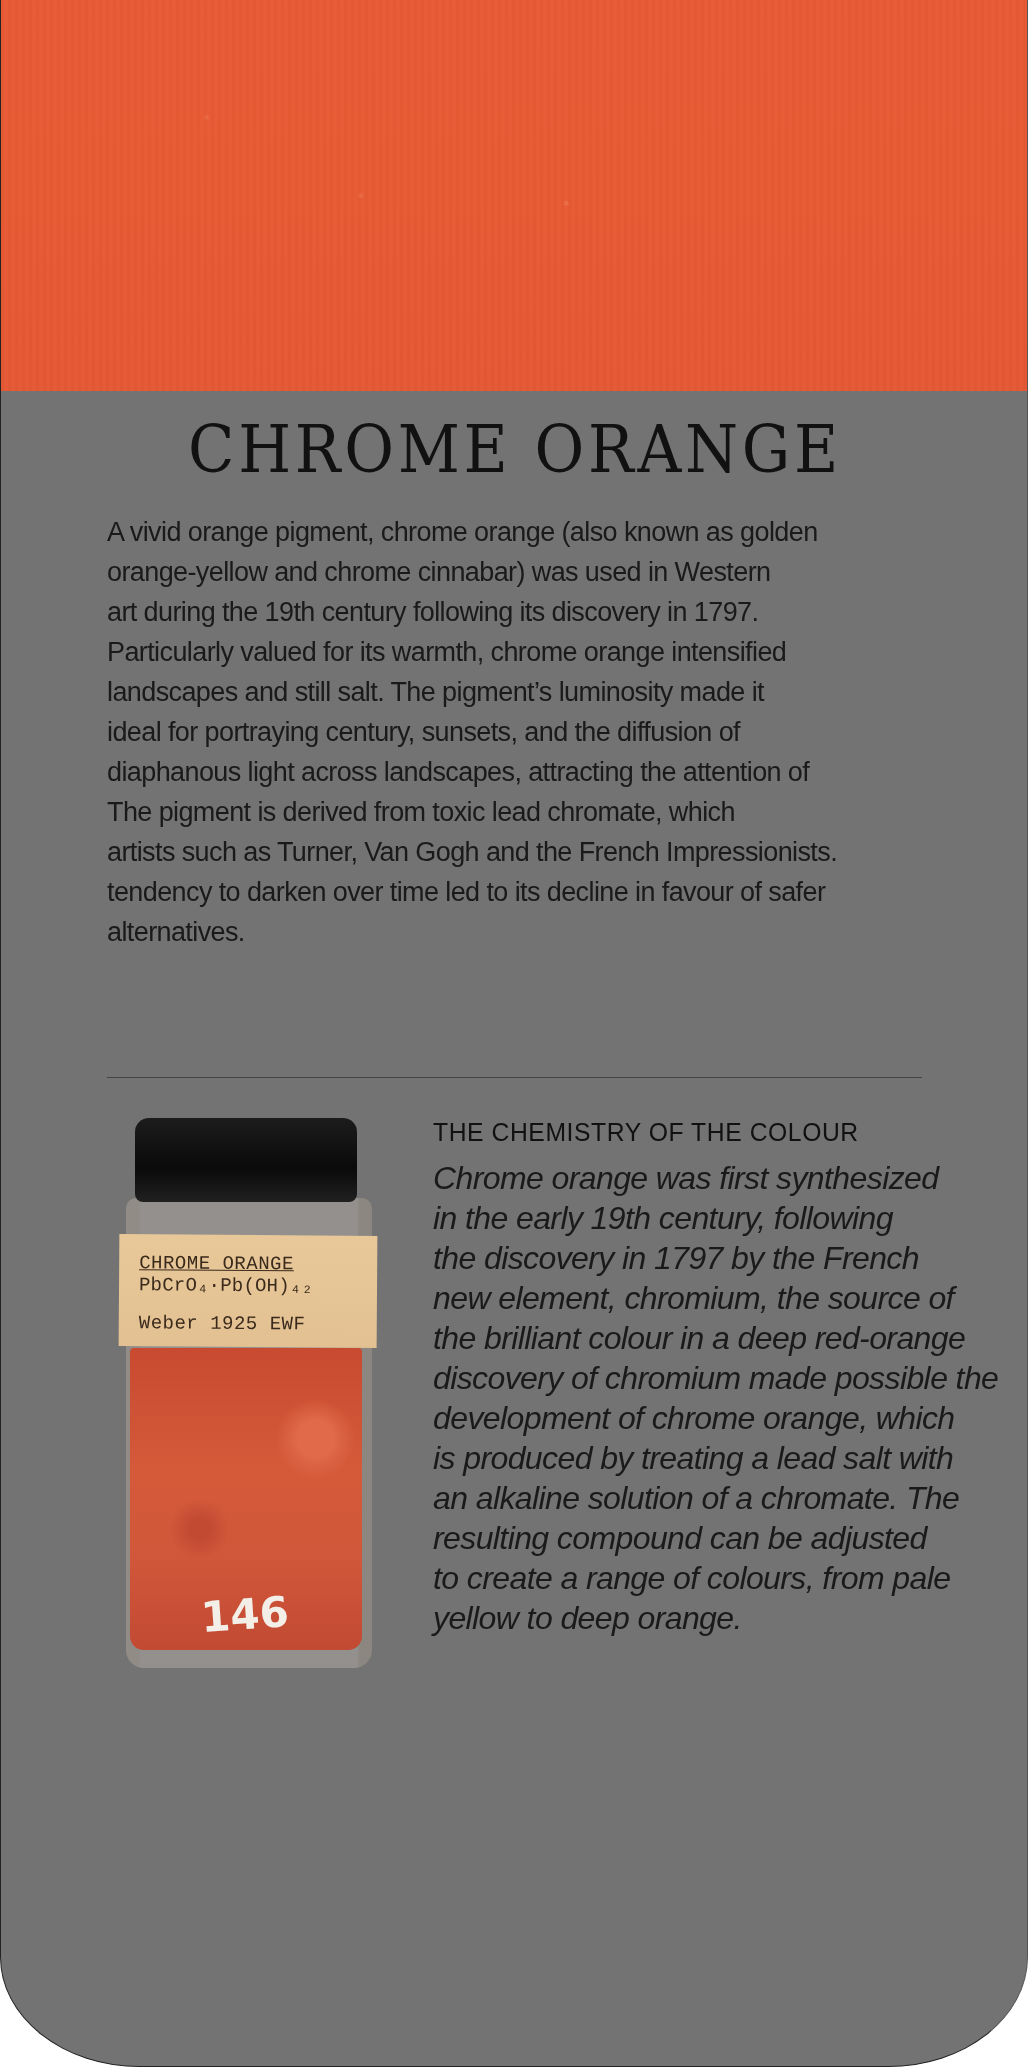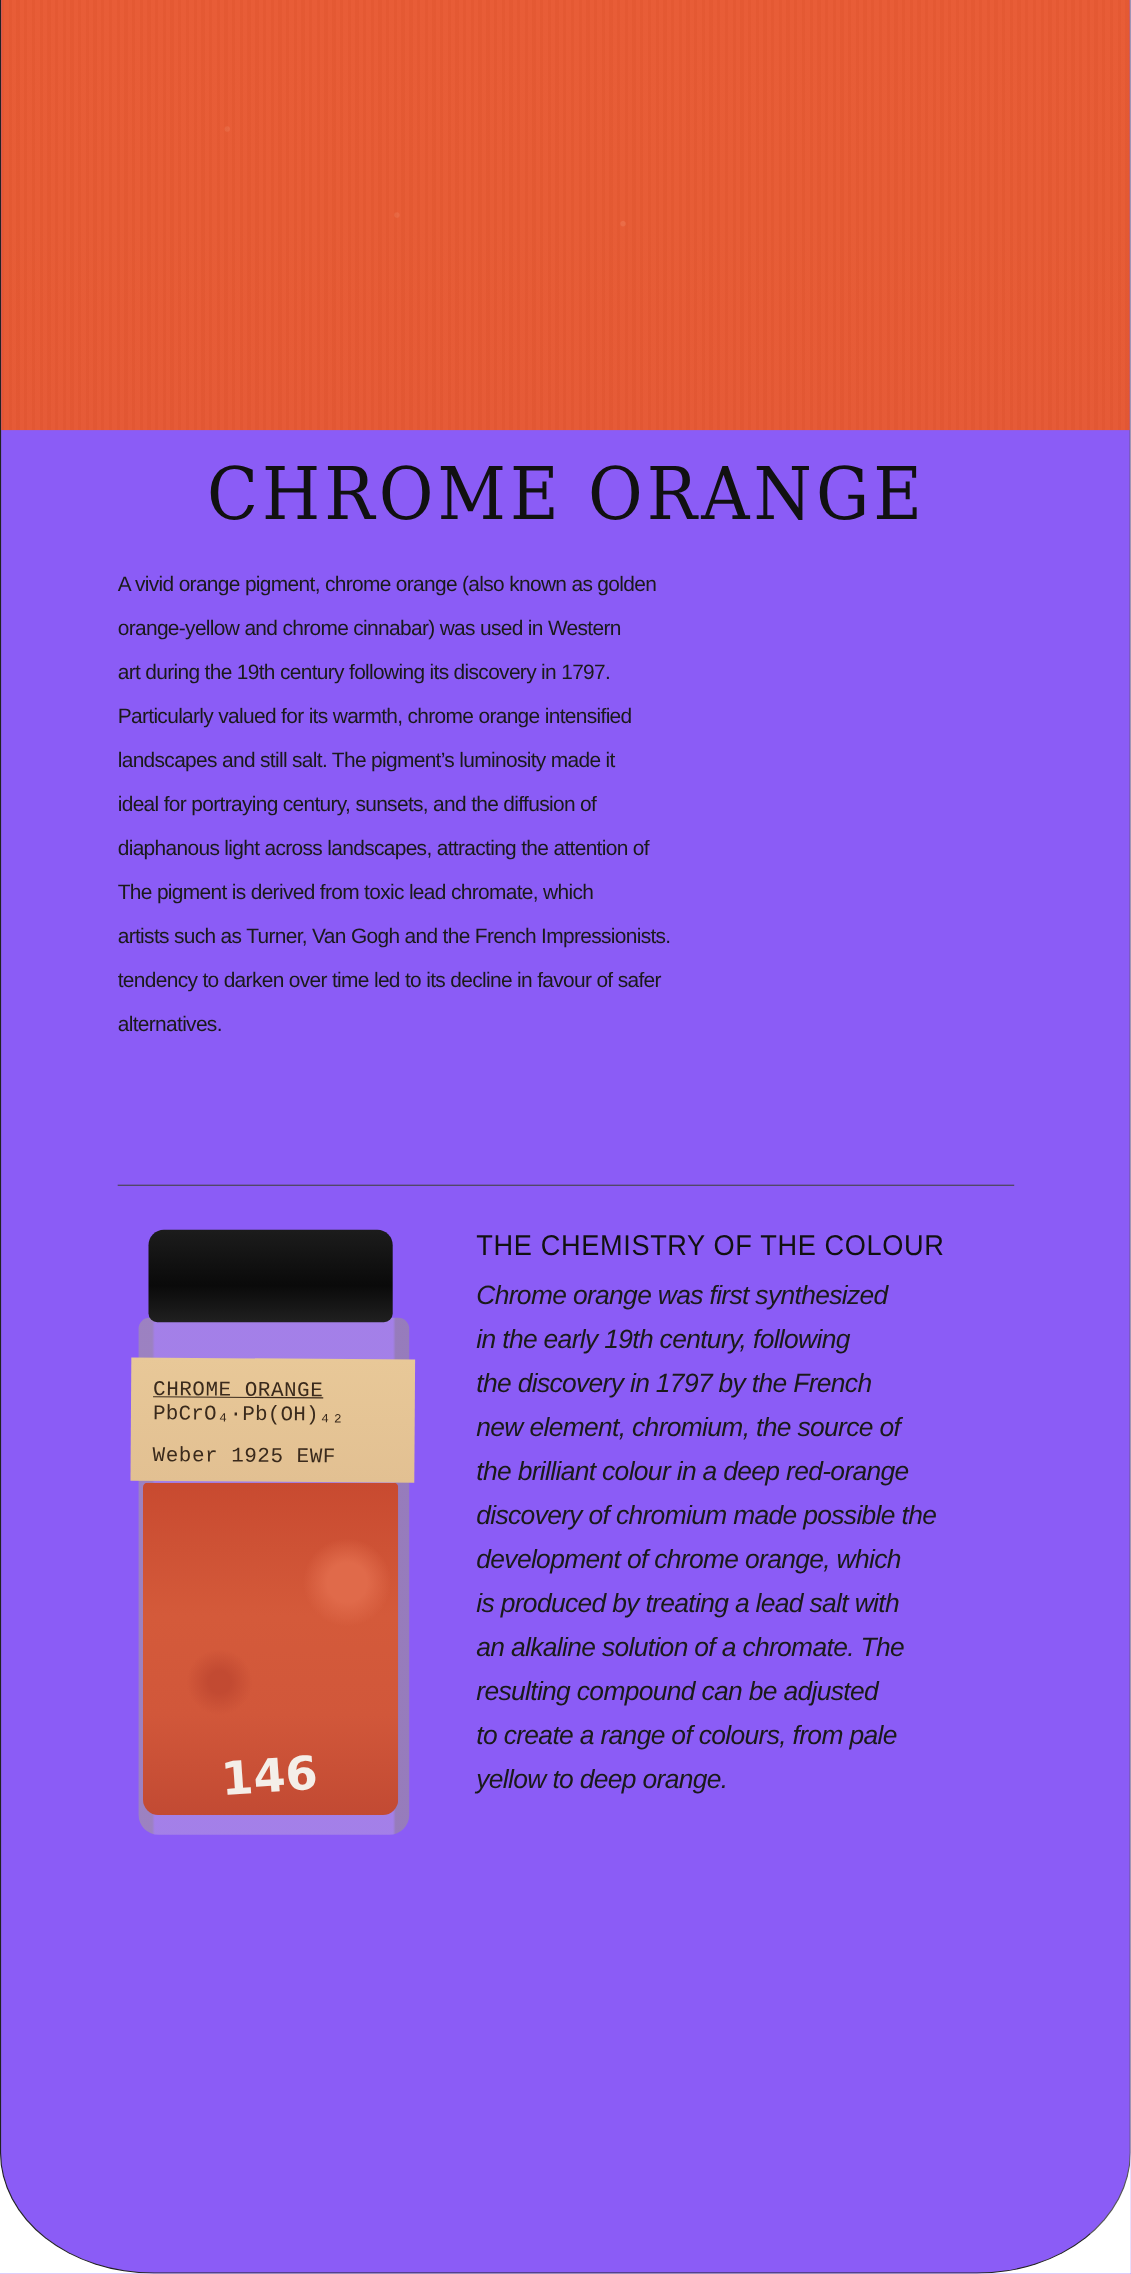--- a/index.html
+++ b/index.html
@@ -2,21 +2,21 @@
 <html><head>
   <meta charset="utf-8">
   <style>
     html, body { margin: 0; padding: 0; }
     body {
       width: 1028px; height: 2067px; background: #ffffff; position: relative; overflow: hidden;
       font-family: "Liberation Sans", sans-serif;
     }
     .card {
       position: absolute; left: 0; top: 0; width: 1026px; height: 2066px;
-      background: #8b5cf6;
+      background: #737373;
       border-left: 1px solid #222; border-right: 1px solid #555; border-bottom: 1px solid #222;
       border-bottom-left-radius: 140px 110px; border-bottom-right-radius: 140px 110px;
       overflow: hidden;
     }
     .swatch {
       position: absolute; left: 0; top: 0; width: 1028px; height: 391px;
       background:
         radial-gradient(circle at 20% 30%, rgba(255,200,170,0.12) 0 2px, transparent 3px),
         radial-gradient(circle at 55% 52%, rgba(255,200,170,0.15) 0 2px, transparent 3px),
         radial-gradient(circle at 35% 50%, rgba(255,200,170,0.12) 0 2px, transparent 3px),
@@ -27,21 +27,21 @@
       background: repeating-linear-gradient(90deg, rgba(0,0,0,0.015) 0 3px, rgba(255,255,255,0.015) 3px 7px);
     }
     .title {
       position: absolute; left: 0; width: 1028px; top: 410px; text-align: center;
       font-family: "DejaVu Serif", serif; font-size: 66px; letter-spacing: 4px;
       color: #111; font-weight: normal; margin: 0; line-height: 80px;
       transform: scaleX(0.92);
     }
     .intro {
       position: absolute; left: 106px; top: 512px; width: 820px;
-      font-family: "Liberation Sans", sans-serif; font-size: 19px; line-height: 40px;
+      font-family: "Liberation Sans", sans-serif; font-size: 27px; line-height: 40px;
       color: #1a1a1a; letter-spacing: -0.6px; margin: 0;
     }
     .intro span { display: block; white-space: nowrap; }
     .divider {
       position: absolute; left: 106px; top: 1077px; width: 815px; height: 0;
       border-top: 1.5px solid #444;
     }
     .jar {
       position: absolute; left: 120px; top: 1112px; width: 255px; height: 560px;
     }
@@ -79,21 +79,21 @@
     .side {
       position: absolute; left: 432px; top: 1112px; width: 500px;
     }
     .side-heading {
       margin: 0; font-family: "Liberation Sans", sans-serif; font-weight: normal;
       font-size: 26px; letter-spacing: 0.6px; color: #111; line-height: 40px;
       transform-origin: left; transform: scaleX(0.95); white-space: nowrap;
     }
     .side-body {
       margin: 6px 0 0 0; font-family: "Liberation Sans", sans-serif; font-style: italic;
-      font-size: 24px; line-height: 40px; color: #1a1a1a; letter-spacing: -0.6px;
+      font-size: 32px; line-height: 40px; color: #1a1a1a; letter-spacing: -0.6px;
     }
     .side-body span { display: block; white-space: nowrap; }
   </style>
 </head>
 <body>
 
 <div class="card">
   <div class="swatch"></div>
 
   <h1 class="title">CHROME ORANGE</h1>

